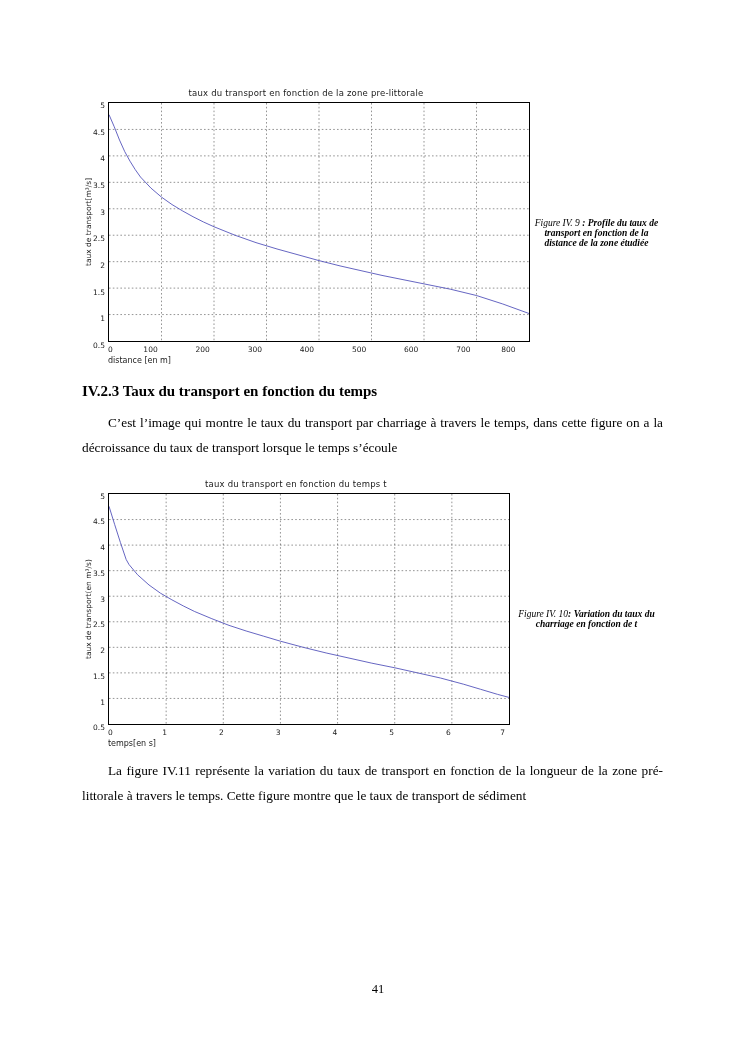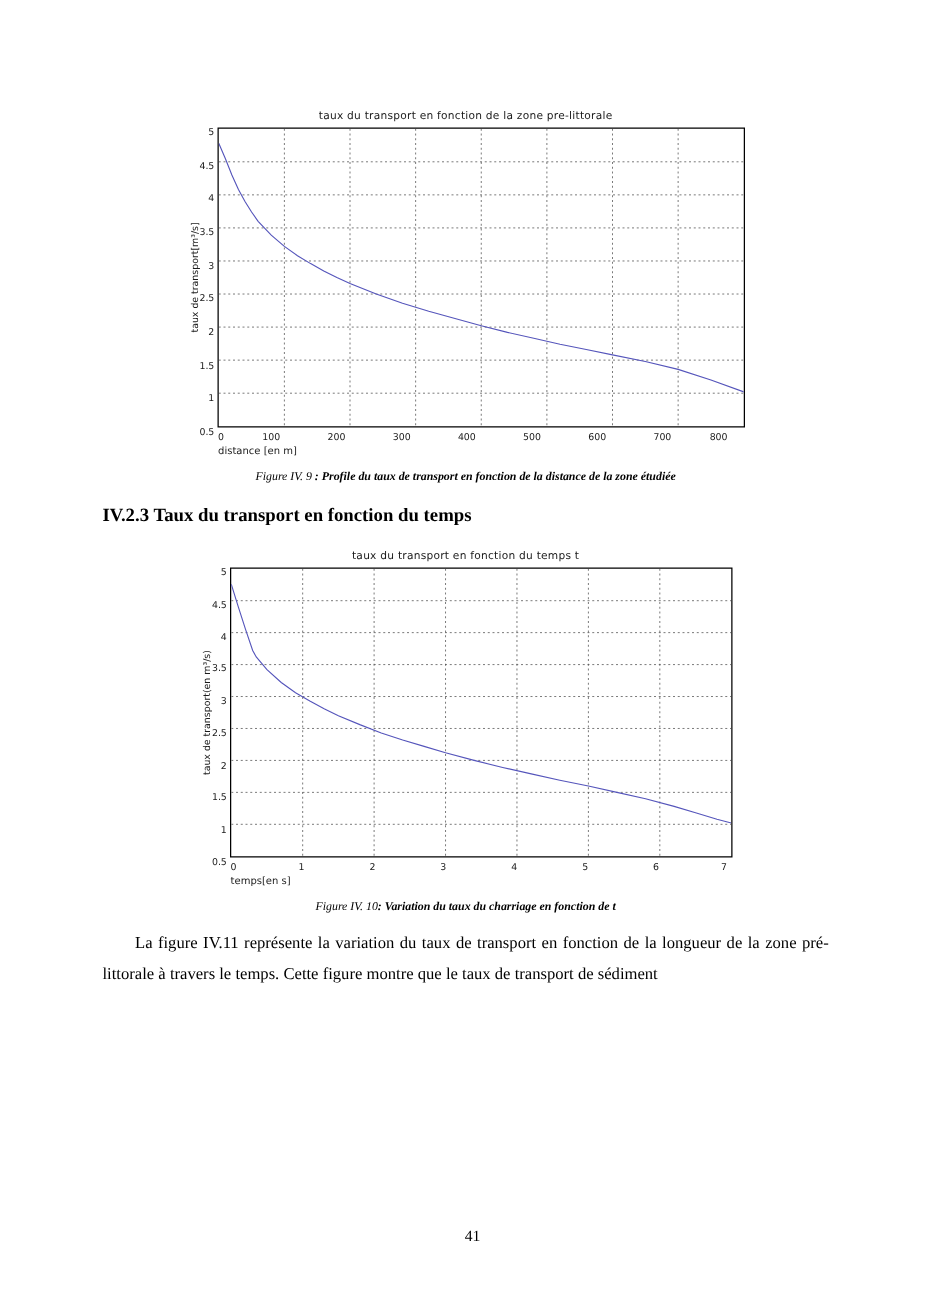--- a/index.html
+++ b/index.html
@@ -21,21 +21,21 @@
     width: 745px;
     height: 1053px;
     box-sizing: border-box;
     padding: 0 82px;
   }
 
   
   .figure-block {
     width: 100%;
     display: flex;
-    flex-direction: column;
+    flex-direction: row;
     align-items: center;
   }
   .chart-wrap {
     position: relative;
     background: #ffffff;
   }
   .chart-title {
     font-family: "DejaVu Sans", sans-serif;
     font-size: 8.5px;
     color: #1a1a1a;
@@ -191,20 +191,21 @@
           <div class="xlabel" style="width:422px;">distance [en m]</div>
         </div>
       </div>
     </div>
     <div class="fig-caption">
       <span>Figure IV. 9 </span><b>: Profile du taux de transport en fonction de la distance de la zone étudiée</b>
     </div>
   </div>
 
   <h2 class="section">IV.2.3 Taux du transport en fonction du temps</h2>
+  <p class="body"><span class="indent"></span><span>C’est l’image qui montre le taux du transport par charriage à travers le temps, dans cette figure on a la décroissance du taux de transport lorsque le temps s’écoule</span></p>
 
   <div class="figure-block" style="margin-top:18px;">
     <div class="chart-wrap">
       <div class="chart-title">taux du transport en fonction du temps t</div>
       <div class="plot-row">
         <div class="ylabel" style="height:232px;">taux de transport(en m³/s)</div>
         <div class="ytick-col" style="height:232px;">
           <span>5</span>
           <span>4.5</span>
           <span>4</span>

